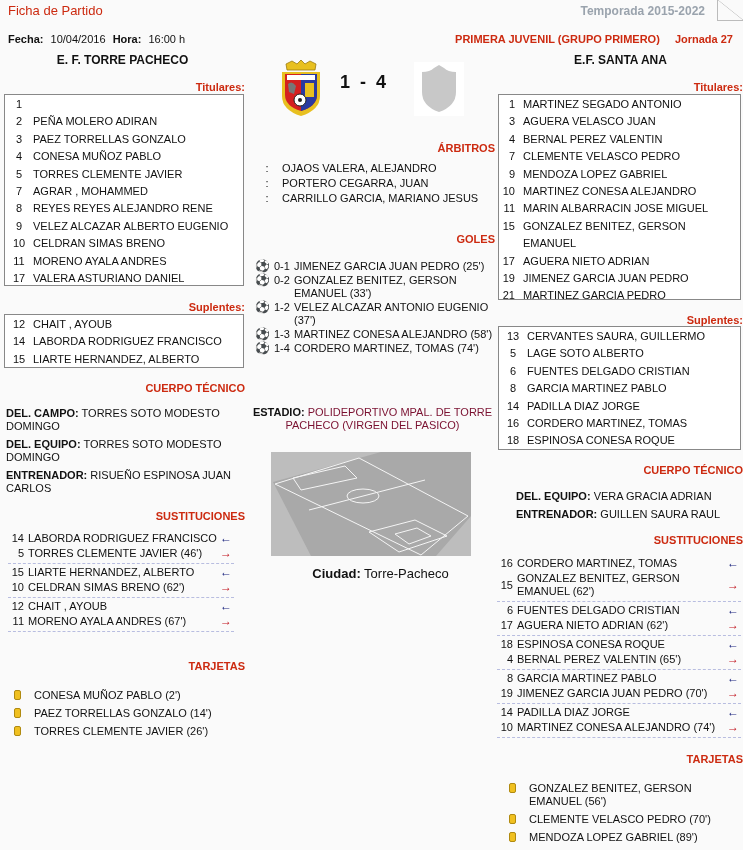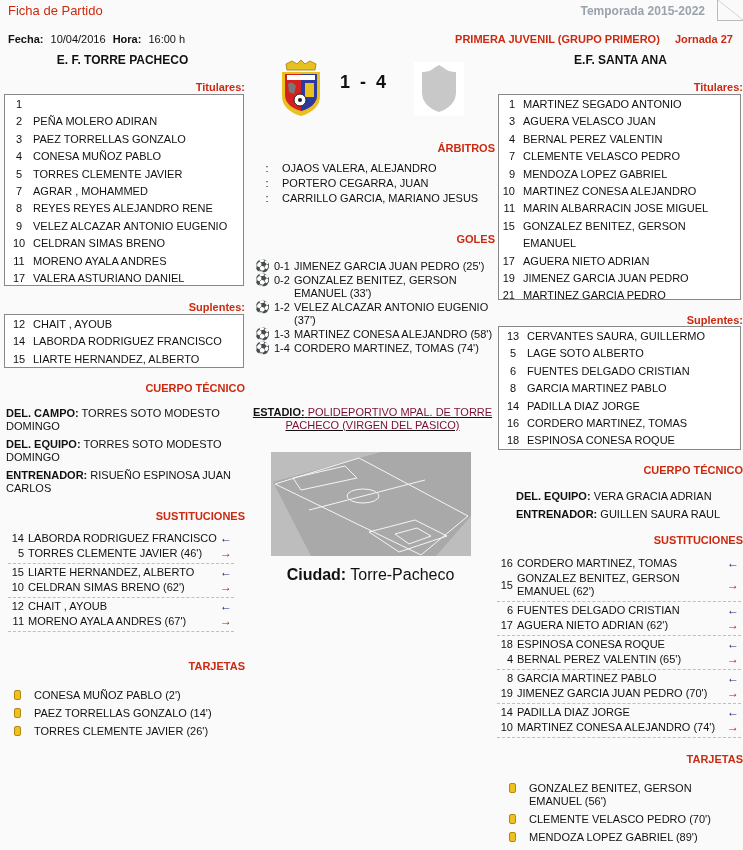--- a/index.html
+++ b/index.html
@@ -32,21 +32,21 @@
   .card .yc { width: 7px; height: 10px; background: #f0c020; border: 1px solid #b08a10; border-radius: 2px; margin: 1px 13px 0 14px; flex-shrink: 0; }
   .ref-row { display: flex; font-size: 11px; line-height: 15px; }
   .ref-row .colon { width: 30px; text-align: center; }
   .goal-row { display: flex; font-size: 11px; line-height: 13px; margin-bottom: 1px; }
   .goal-row .ball { width: 18px; text-align: center; font-size: 12px; flex-shrink: 0; }
   .goal-row .score { width: 22px; flex-shrink: 0; padding-left: 2px; }
   .goal-row .gname { flex: 1; }
   .stadium { text-align: center; font-size: 11px; line-height: 13px; }
   .stadium .val { color: #7a1030; }
   .pitch { left: 271px; top: 452px; width: 200px; height: 104px; background: #b9b9b9; overflow: hidden; }
-  .city { left: 248px; top: 566px; width: 245px; text-align: center; font-size: 16px; }
+  .city { left: 258px; top: 566px; width: 245px; text-align: center; font-size: 13px; }
   .score-big { left: 340px; top: 72px; font-size: 18px; font-weight: bold; color: #111; }
 </style>
 </head>
 <body>
 
 <div class="abs page-title">Ficha de Partido</div>
 <div class="abs season">Temporada 2015-2022</div>
 <div class="abs corner"></div>
 
 <div class="abs dateline">
@@ -107,21 +107,21 @@
     <div class="row">
       <span class="num">7</span>
       <span class="name">AGRAR , MOHAMMED</span>
     </div>
     <div class="row">
       <span class="num">8</span>
       <span class="name">REYES REYES ALEJANDRO RENE</span>
     </div>
     <div class="row">
       <span class="num">9</span>
-      <span class="name">VELEZ ALCAZAR ANTONIO EUGENIO</span>
+      <span class="name">VELEZ ALCAZAR ALBERTO EUGENIO</span>
     </div>
     <div class="row">
       <span class="num">10</span>
       <span class="name">CELDRAN SIMAS BRENO</span>
     </div>
     <div class="row">
       <span class="num">11</span>
       <span class="name">MORENO AYALA ANDRES</span>
     </div>
     <div class="row">
@@ -247,21 +247,21 @@
       <span class="score">1-3</span>
       <span class="gname">MARTINEZ CONESA ALEJANDRO (58')</span>
     </div>
     <div class="goal-row">
       <span class="ball">⚽</span>
       <span class="score">1-4</span>
       <span class="gname">CORDERO MARTINEZ, TOMAS (74')</span>
     </div>
   </div>
 
-<div class="abs stadium" style="left:250px; top:406px; width:245px;text-decoration:underline;">
+<div class="abs stadium" style="left:250px; top:406px; width:245px;">
   <b>ESTADIO:</b>
   <span class="val">POLIDEPORTIVO MPAL. DE TORRE PACHECO (VIRGEN DEL PASICO)</span>
 </div>
 
 <div class="abs pitch">
   <svg width="200" height="104" viewBox="0 0 200 104">
     <rect width="200" height="104" fill="#bdbdbd"></rect>
     <polygon points="2,30 110,0 200,0 200,64 165,104 40,104" fill="#a9a9a9"></polygon>
     <polygon points="4,32 88,6 197,64 150,103" fill="none" stroke="#f5f5f5" stroke-width="1"></polygon>
     <line x1="44" y1="18" x2="172" y2="82" stroke="#f5f5f5" stroke-width="0"></line>

